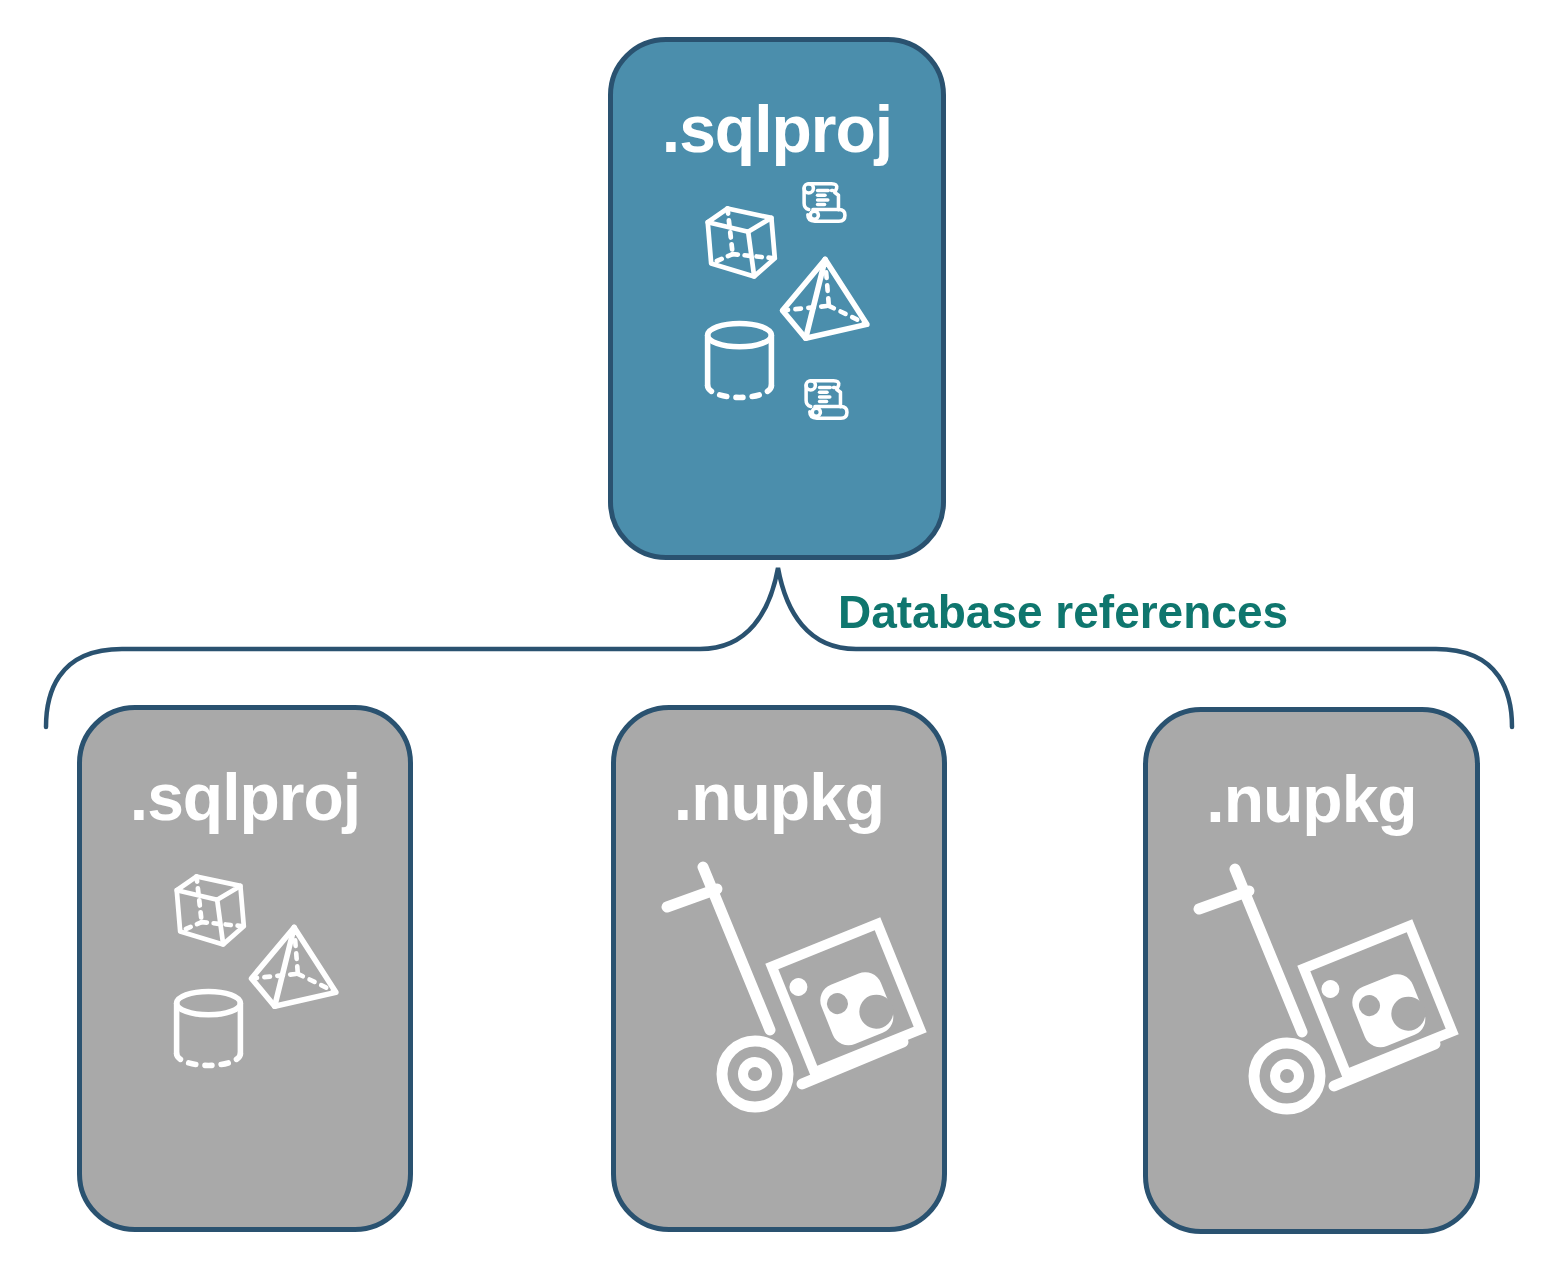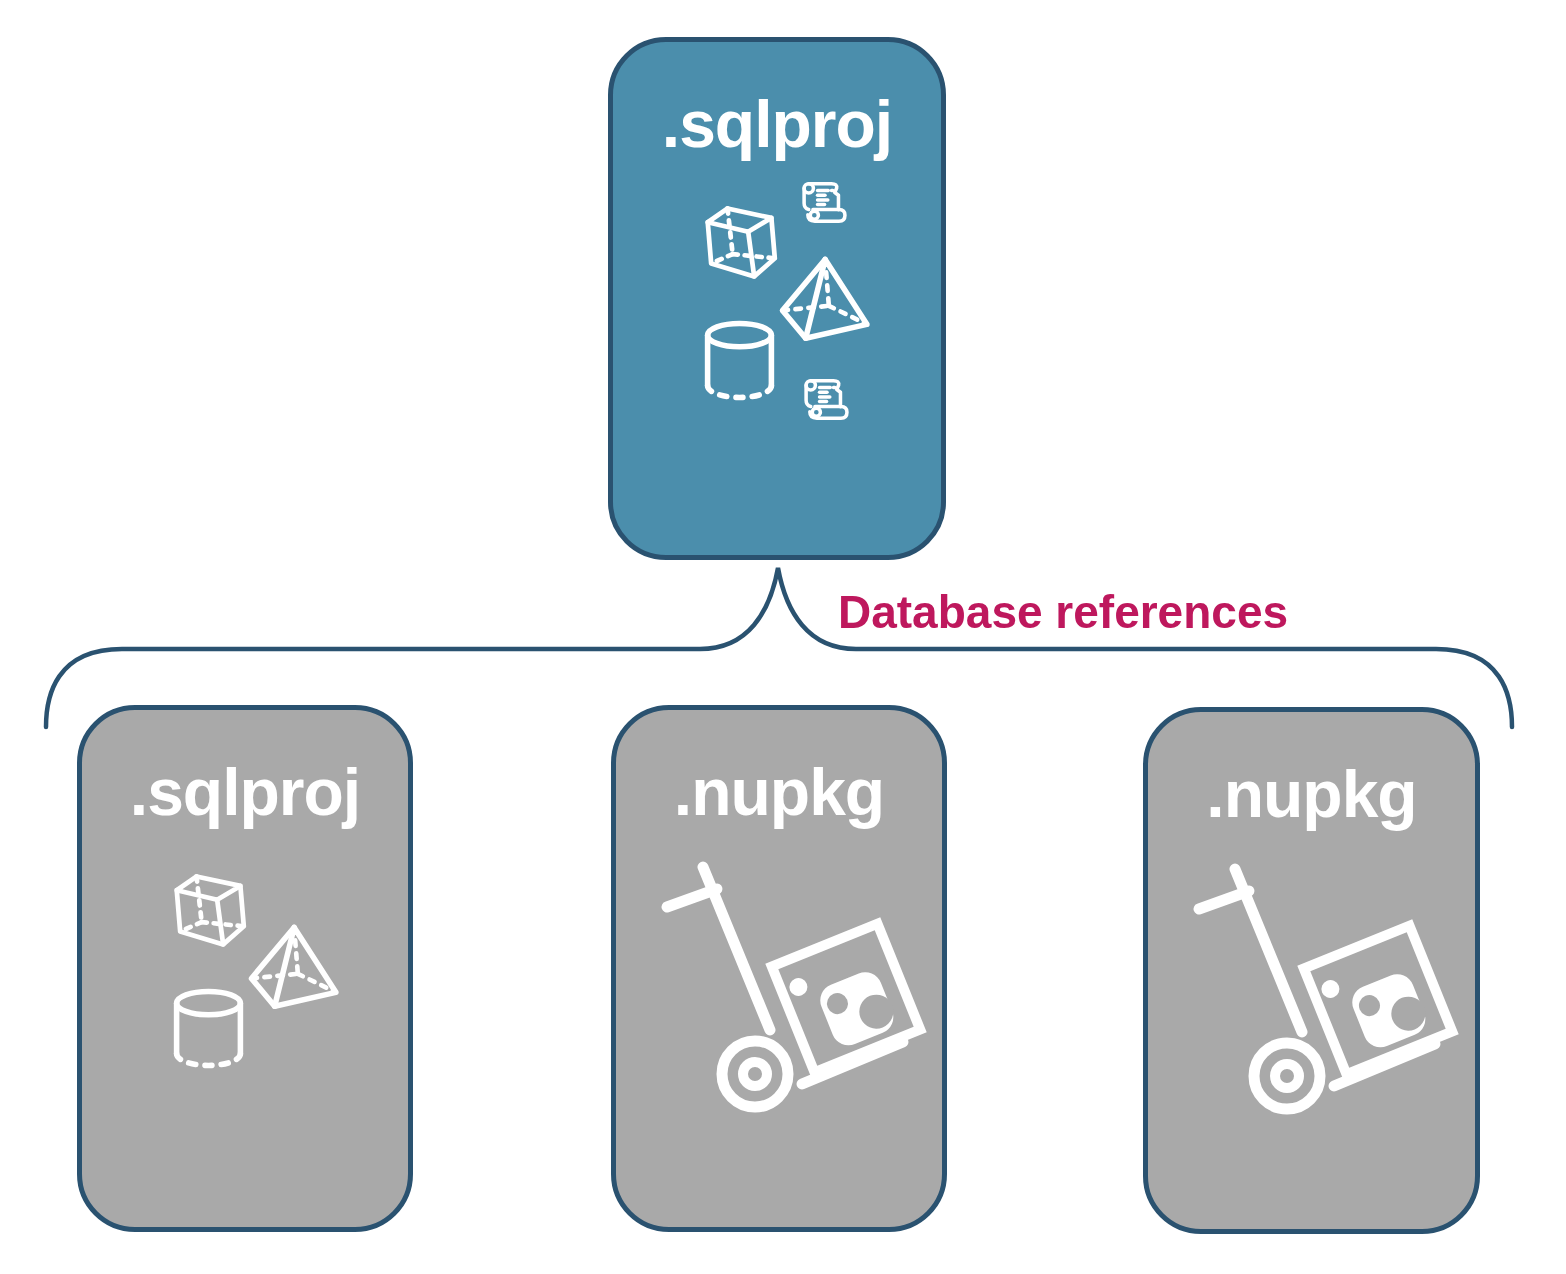--- a/index.html
+++ b/index.html
@@ -22,22 +22,22 @@
     background:#4B8EAC;
   }
   .card--child{
     width:336px;height:527px;top:705px;
     background:#A9A9A9;
   }
   .card--child1{left:77px;}
   .card--child2{left:611px;}
   .card--child3{left:1143px;top:707px;width:337px;}
   .card-title{
-    margin:8px;
-    padding-top:36px;
+    margin:1px;
+    padding-top:48px;
     font-size:66px;
     font-weight:bold;
     color:#ffffff;
     letter-spacing:-1px;
   }
   .icon{position:absolute;overflow:visible;}
   .icon--scroll1{left:186px;top:136px;width:52px;height:54px;}
   .icon--scroll2{left:188px;top:333px;width:52px;height:54px;}
   .icon--cube{left:87px;top:158px;width:86px;height:84px;}
   .icon--pyramid{left:163px;top:206px;width:102px;height:98px;}
@@ -45,21 +45,21 @@
   .icon--dolly{left:44px;top:148px;width:260px;height:260px;}
   .brace{
     position:absolute;left:0;top:0;width:1566px;height:1274px;
     pointer-events:none;
   }
   .connector-label{
     position:absolute;
     left:838px;top:589px;
     font-size:46px;
     font-weight:bold;
-    color:#be185d;
+    color:#0f766e;
     line-height:1;
     white-space:nowrap;
     text-align:right;
   }
   svg{display:block;}
 </style>
 </head>
 <body>
 
 <div class="canvas">

